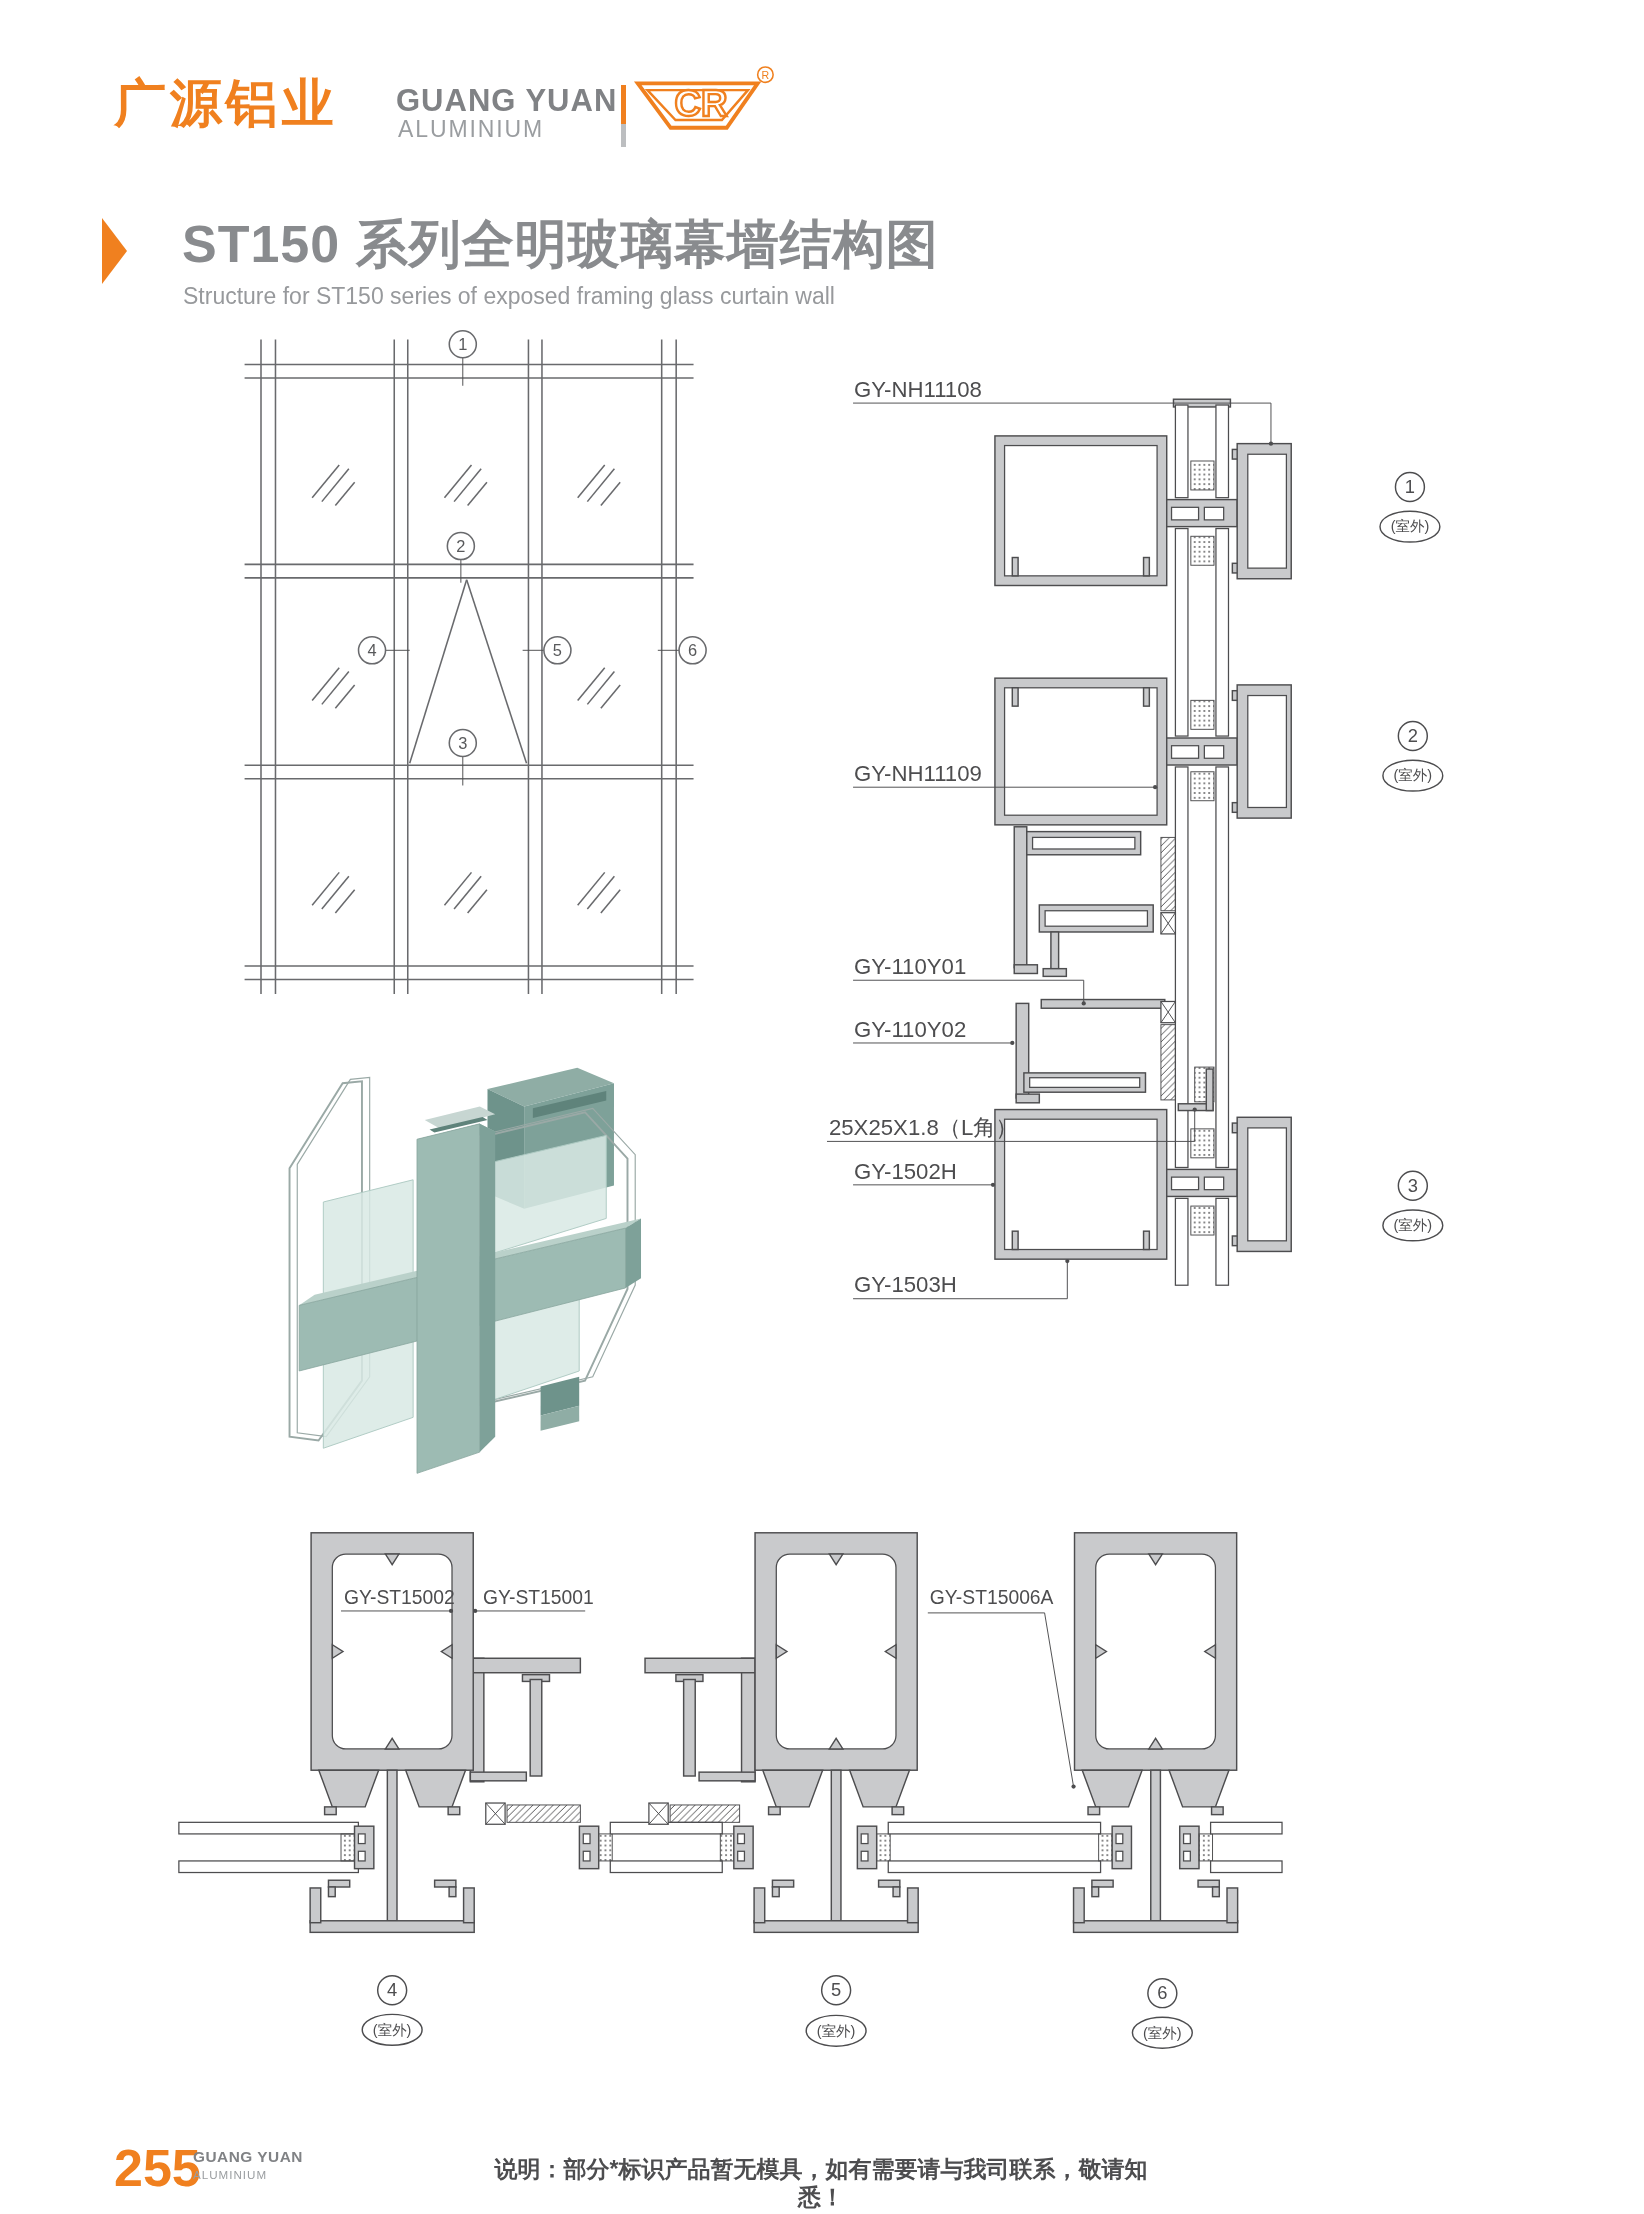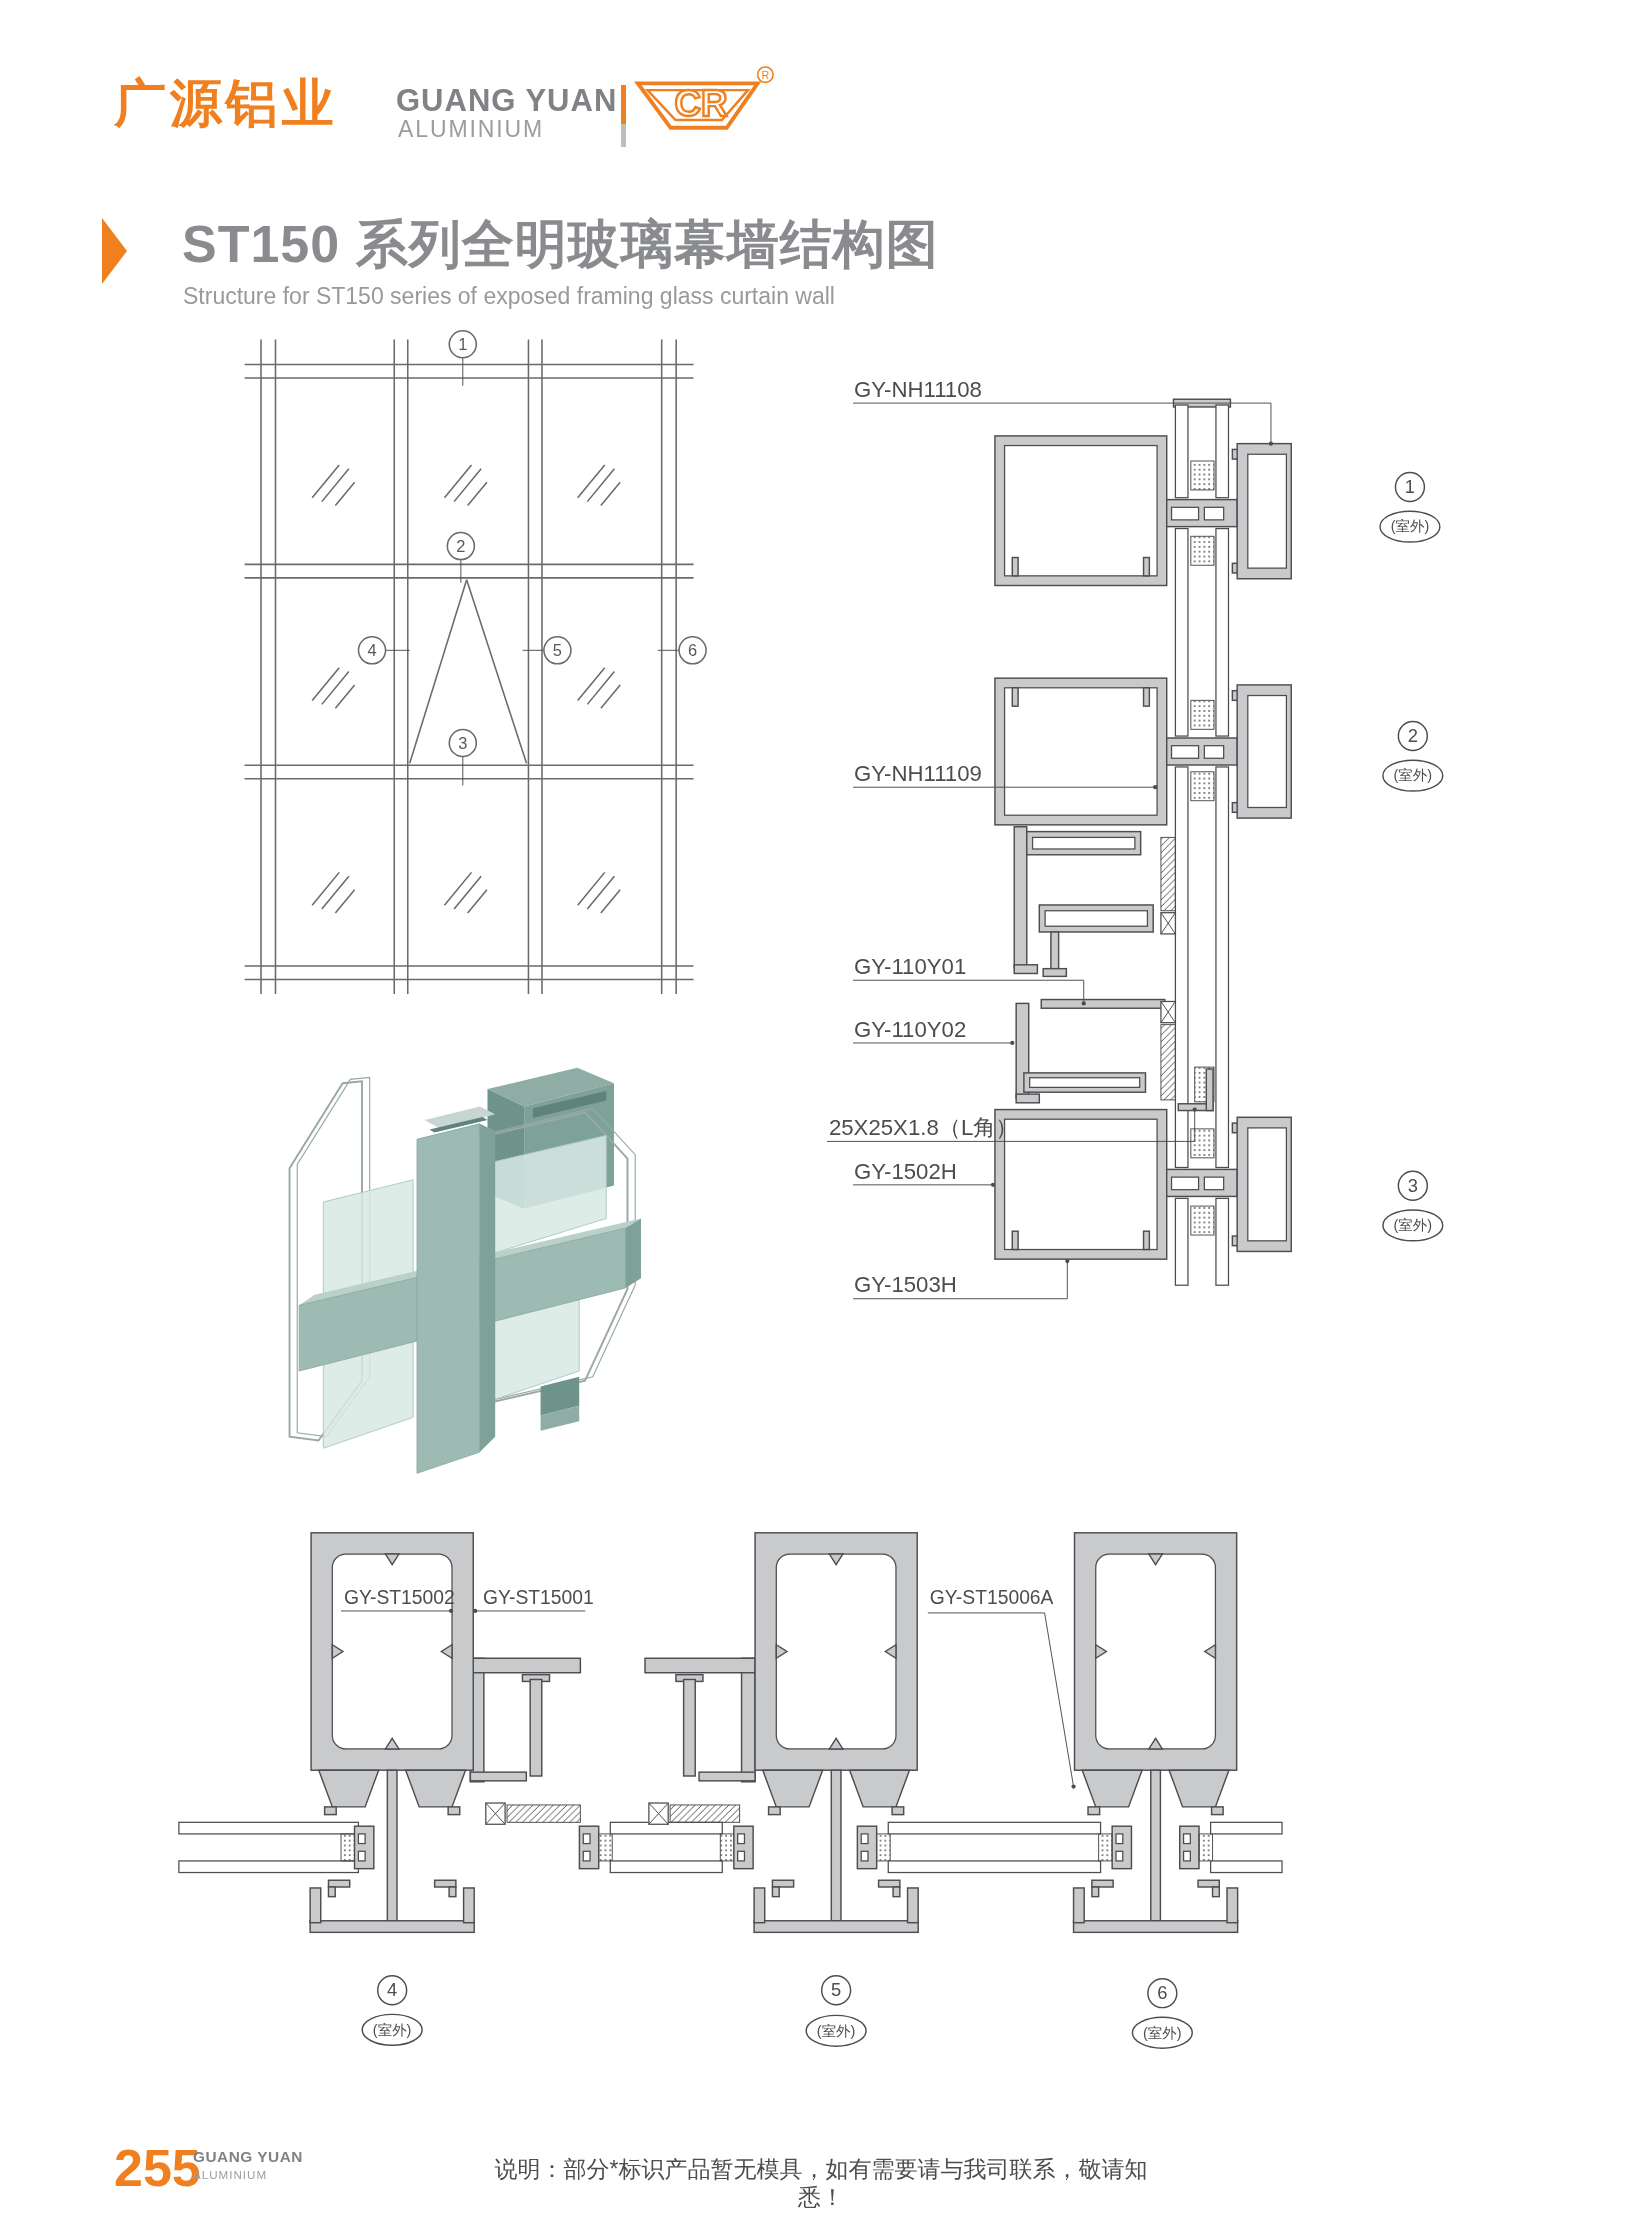--- a/index.html
+++ b/index.html
@@ -13,21 +13,21 @@
   .divider-top{left:621px;top:85px;width:4.8px;height:39px;background:#F0801F;}
   .divider-bot{left:621px;top:124px;width:4.8px;height:23px;background:#BCBEC0;}
   
   .title-marker{left:102px;top:218px;width:25px;height:66px;background:#F0801F;clip-path:polygon(0 0,100% 50%,0 100%);}
   .page-title{left:182px;top:218px;font-size:52px;font-weight:bold;color:#898B8E;line-height:1;letter-spacing:1px;}
   .page-sub{left:183px;top:285px;font-size:23px;color:#97999C;line-height:1;}
   
   .page-num{left:114px;top:2142px;font-size:52px;font-weight:bold;color:#F0801F;line-height:1;}
   .footer-brand{left:193px;top:2149px;font-size:15.4px;font-weight:bold;color:#808285;letter-spacing:0.5px;line-height:1;}
   .footer-brand-sub{left:193px;top:2169px;font-size:11.6px;color:#9A9DA0;letter-spacing:1px;line-height:1;}
-  .footer-note{left:488px;top:2156px;width:666px;text-align:center;font-size:23px;color:#4D4D4F;line-height:1.2;}
+  .footer-note{left:488px;top:2156px;width:666px;text-align:center;font-size:23px;color:#4D4D4F;line-height:1.2;font-weight:bold;}
   
   .ln{stroke:#696A6D;stroke-width:1.6;fill:none;}
   .ln2{stroke:#4D4D4F;stroke-width:1.5;fill:none;}
   .pf{fill:#C9CACC;stroke:#4D4D4F;stroke-width:1.5;}
   .wf{fill:#ffffff;stroke:#4D4D4F;stroke-width:1.3;}
   .lead{stroke:#4D4D4F;stroke-width:1;fill:none;}
   .dot{fill:#4D4D4F;stroke:none;}
   .lblV{font:23px "Liberation Sans", sans-serif;fill:#4D4D4F;}
   .lblH{font:20px "Liberation Sans", sans-serif;fill:#4D4D4F;}
   .cnum{font:19px "Liberation Sans", sans-serif;fill:#4D4D4F;text-anchor:middle;}

